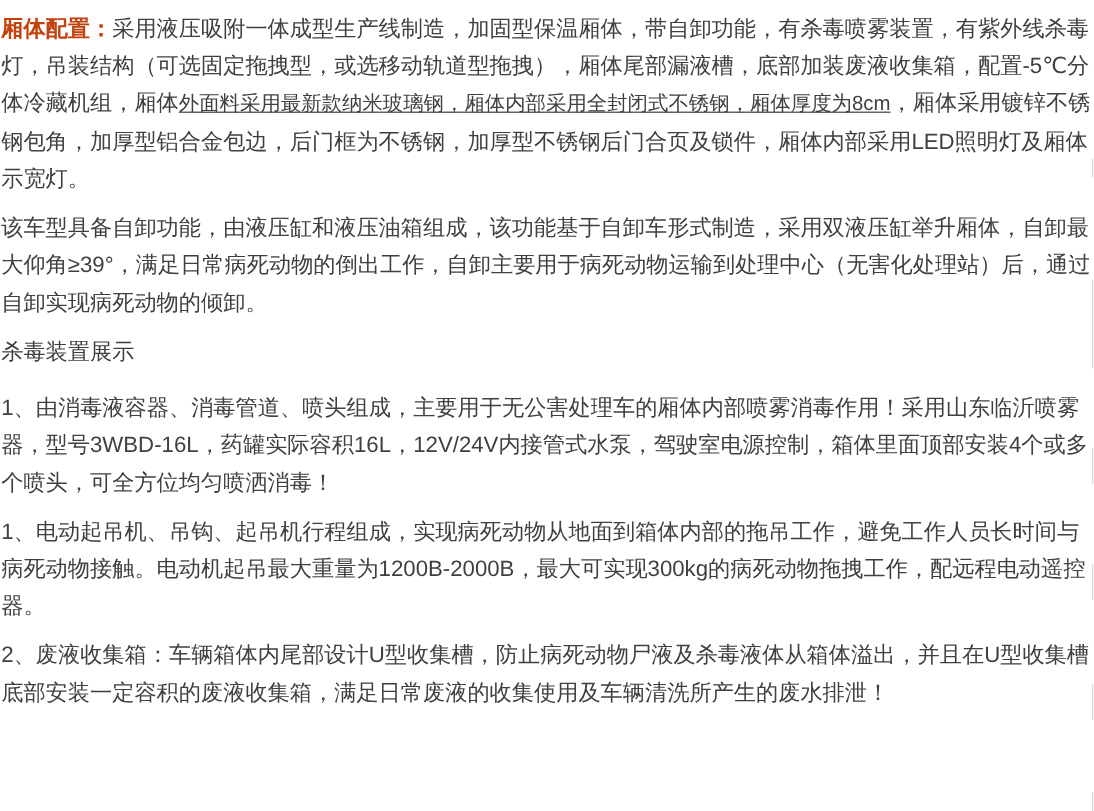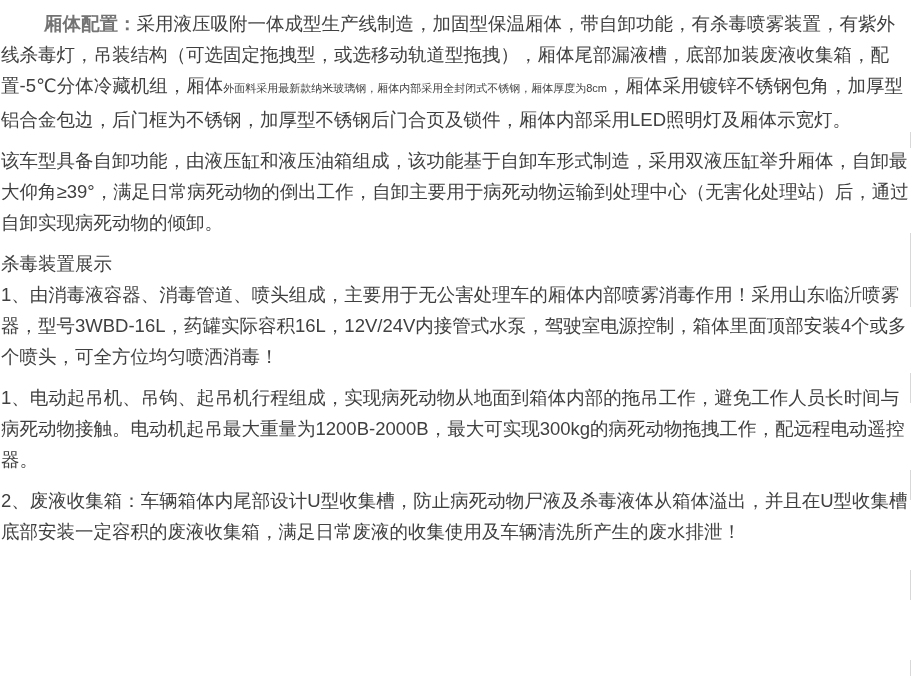--- a/index.html
+++ b/index.html
@@ -23,28 +23,28 @@
     overflow: hidden;
   }
   .para {
     margin: 0 0 10px 0;
     font-size: 18.5px;
     line-height: 31px;
     word-break: break-all;
   }
   .para .lead {
     font-weight: 700;
-    color: #737373;
-    margin-left: 43px;
+    color: #c2410c;
   }
   .para .small-text {
-    font-size: 11px;
+    font-size: 17px;
+    text-decoration: underline;
   }
   .section-title {
-    margin-bottom: 0;
+    margin-bottom: 16px;
   }
   .section-title.extra-top {
     margin-top: 6px;
   }
   .edge-seg {
     position: absolute;
     right: 1px;
     width: 1px;
     background: #d8d8d8;
   }

